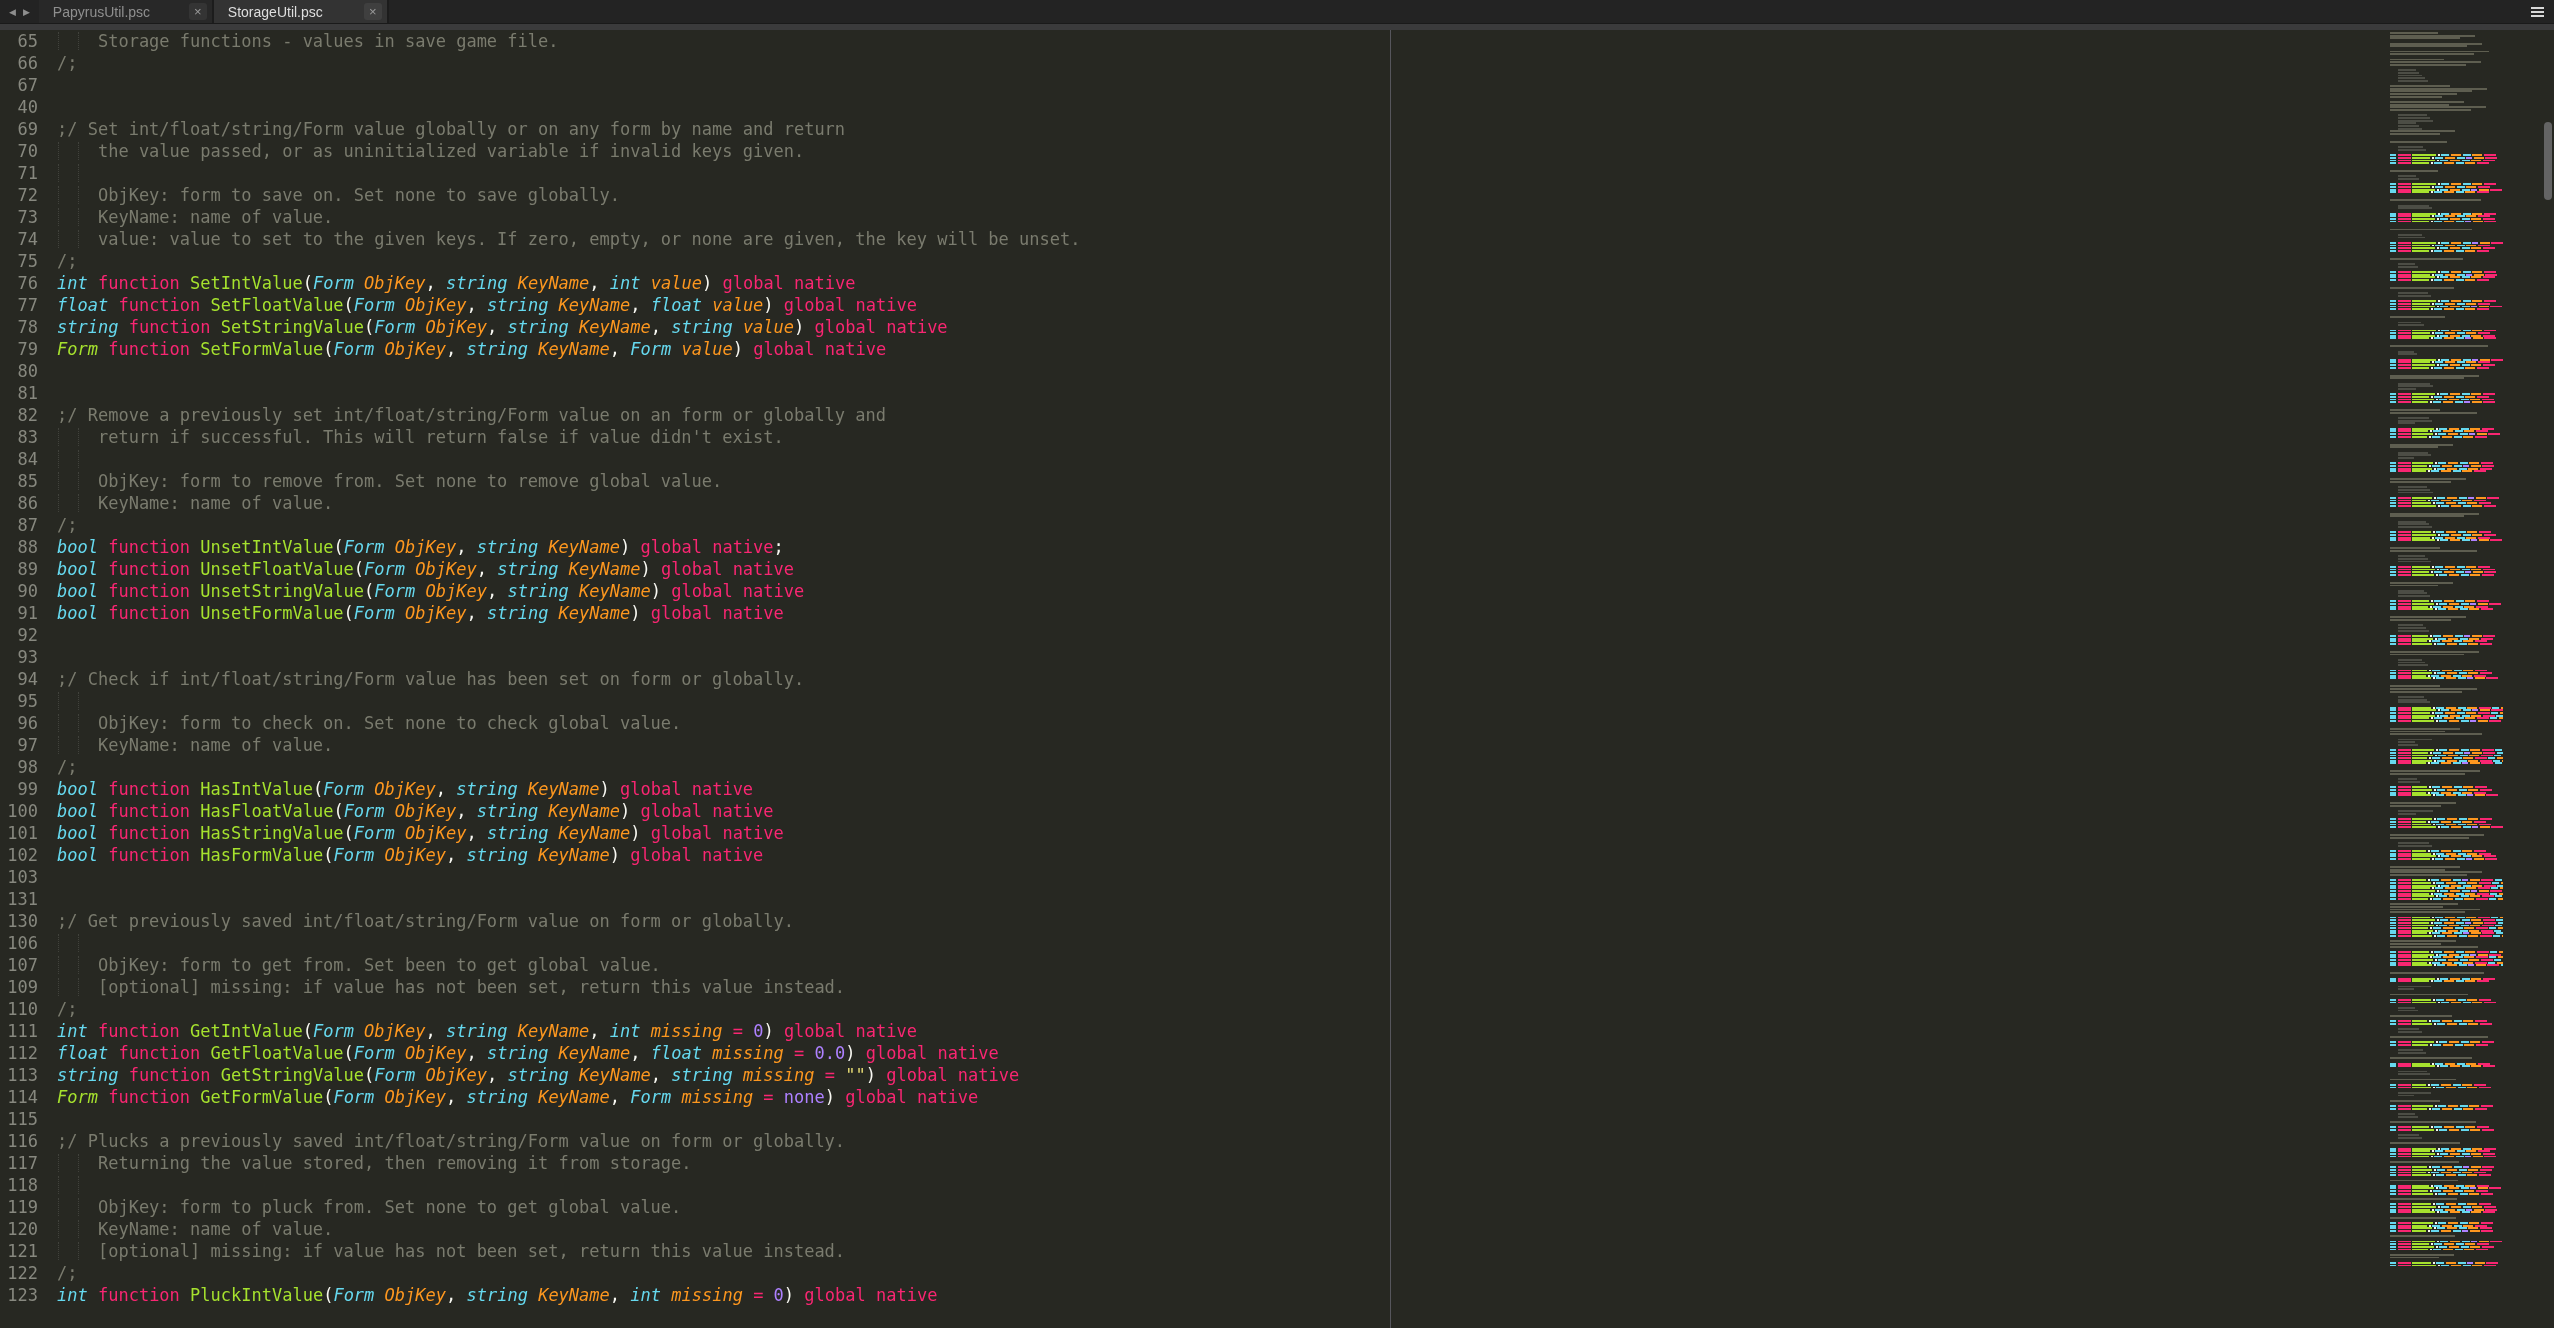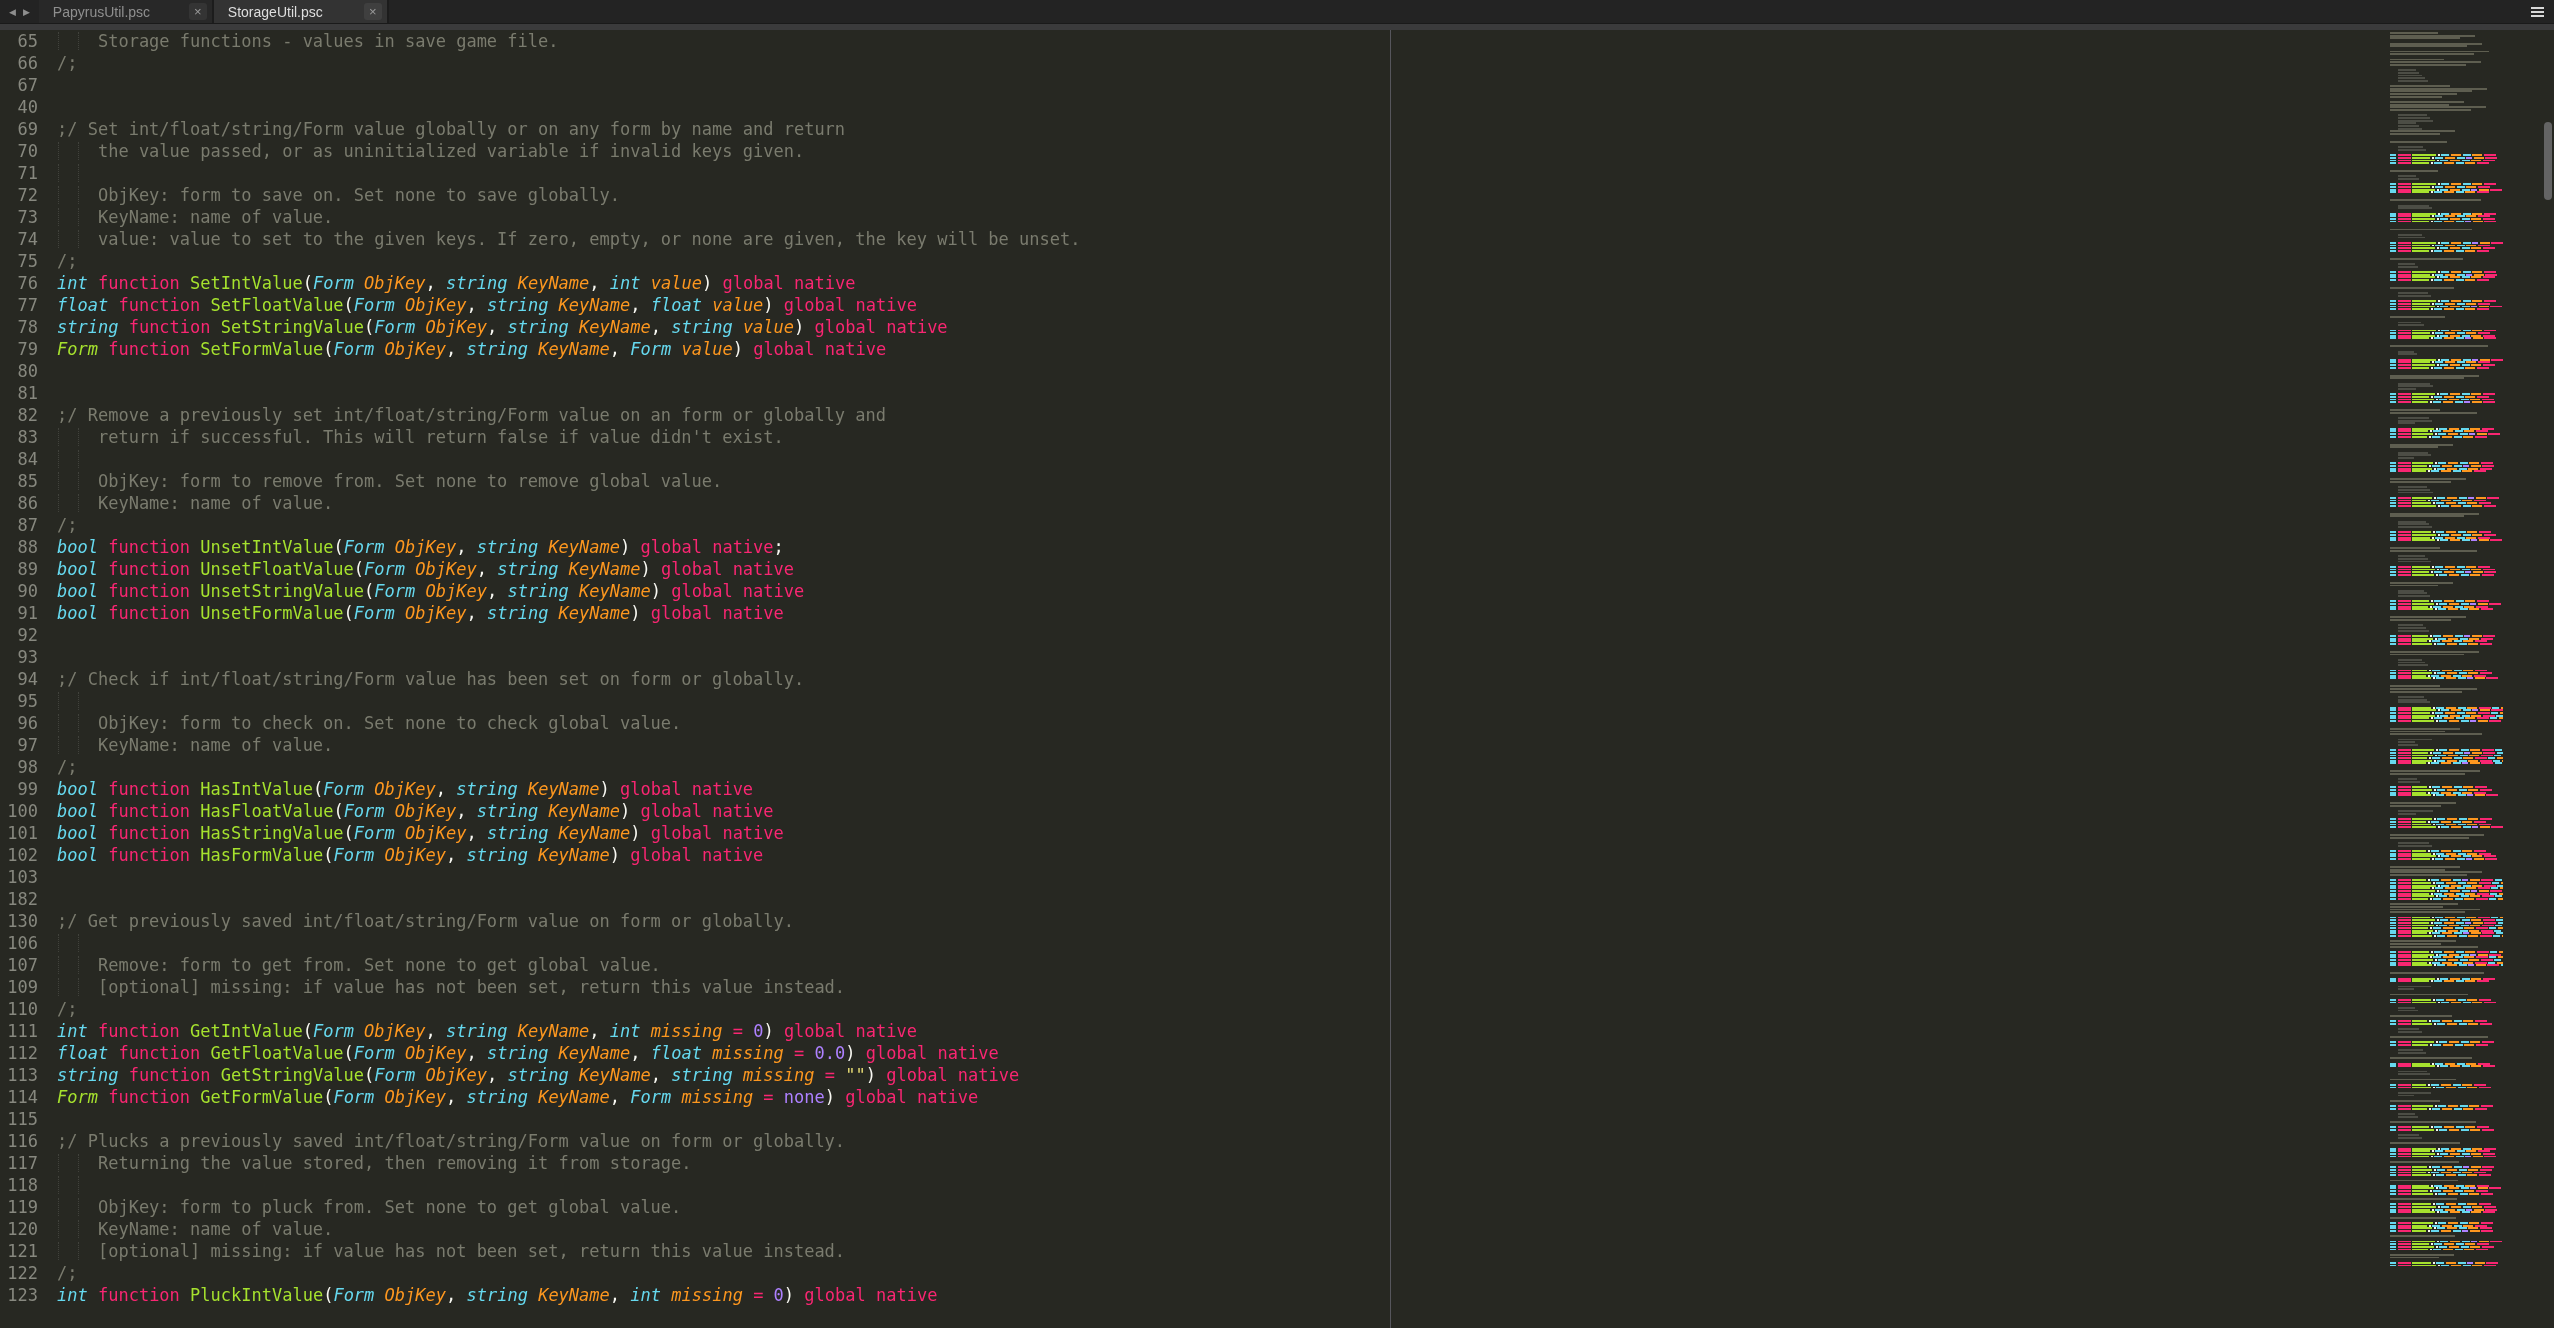--- a/index.html
+++ b/index.html
@@ -128,24 +128,24 @@
       <div class="line"><span class="ln">94</span><span class="lt"><span class="tok-cm">;/ Check if int/float/string/Form value has been set on form or globally.</span></span></div>
       <div class="line"><i class="ig ig1"></i><i class="ig ig2"></i><span class="ln">95</span><span class="lt"></span></div>
       <div class="line"><i class="ig ig1"></i><i class="ig ig2"></i><span class="ln">96</span><span class="lt"><span class="tok-cm">    ObjKey: form to check on. Set none to check global value.</span></span></div>
       <div class="line"><i class="ig ig1"></i><i class="ig ig2"></i><span class="ln">97</span><span class="lt"><span class="tok-cm">    KeyName: name of value.</span></span></div>
       <div class="line"><span class="ln">98</span><span class="lt"><span class="tok-cm">/;</span></span></div>
       <div class="line"><span class="ln">99</span><span class="lt"><span class="tok-ty">bool </span><span class="tok-kw">function </span><span class="tok-fn">HasIntValue</span><span class="tok-pu">(</span><span class="tok-ty">Form </span><span class="tok-pr">ObjKey</span><span class="tok-pu">, </span><span class="tok-ty">string </span><span class="tok-pr">KeyName</span><span class="tok-pu">) </span><span class="tok-kw">global native</span></span></div>
       <div class="line"><span class="ln">100</span><span class="lt"><span class="tok-ty">bool </span><span class="tok-kw">function </span><span class="tok-fn">HasFloatValue</span><span class="tok-pu">(</span><span class="tok-ty">Form </span><span class="tok-pr">ObjKey</span><span class="tok-pu">, </span><span class="tok-ty">string </span><span class="tok-pr">KeyName</span><span class="tok-pu">) </span><span class="tok-kw">global native</span></span></div>
       <div class="line"><span class="ln">101</span><span class="lt"><span class="tok-ty">bool </span><span class="tok-kw">function </span><span class="tok-fn">HasStringValue</span><span class="tok-pu">(</span><span class="tok-ty">Form </span><span class="tok-pr">ObjKey</span><span class="tok-pu">, </span><span class="tok-ty">string </span><span class="tok-pr">KeyName</span><span class="tok-pu">) </span><span class="tok-kw">global native</span></span></div>
       <div class="line"><span class="ln">102</span><span class="lt"><span class="tok-ty">bool </span><span class="tok-kw">function </span><span class="tok-fn">HasFormValue</span><span class="tok-pu">(</span><span class="tok-ty">Form </span><span class="tok-pr">ObjKey</span><span class="tok-pu">, </span><span class="tok-ty">string </span><span class="tok-pr">KeyName</span><span class="tok-pu">) </span><span class="tok-kw">global native</span></span></div>
       <div class="line"><span class="ln">103</span><span class="lt"></span></div>
-      <div class="line"><span class="ln">182</span><span class="lt"></span></div>
+      <div class="line"><span class="ln">131</span><span class="lt"></span></div>
       <div class="line"><span class="ln">130</span><span class="lt"><span class="tok-cm">;/ Get previously saved int/float/string/Form value on form or globally.</span></span></div>
       <div class="line"><i class="ig ig1"></i><i class="ig ig2"></i><span class="ln">106</span><span class="lt"></span></div>
-      <div class="line"><i class="ig ig1"></i><i class="ig ig2"></i><span class="ln">107</span><span class="lt"><span class="tok-cm">    Remove: form to get from. Set none to get global value.</span></span></div>
+      <div class="line"><i class="ig ig1"></i><i class="ig ig2"></i><span class="ln">107</span><span class="lt"><span class="tok-cm">    ObjKey: form to get from. Set been to get global value.</span></span></div>
       <div class="line"><i class="ig ig1"></i><i class="ig ig2"></i><span class="ln">109</span><span class="lt"><span class="tok-cm">    [optional] missing: if value has not been set, return this value instead.</span></span></div>
       <div class="line"><span class="ln">110</span><span class="lt"><span class="tok-cm">/;</span></span></div>
       <div class="line"><span class="ln">111</span><span class="lt"><span class="tok-ty">int </span><span class="tok-kw">function </span><span class="tok-fn">GetIntValue</span><span class="tok-pu">(</span><span class="tok-ty">Form </span><span class="tok-pr">ObjKey</span><span class="tok-pu">, </span><span class="tok-ty">string </span><span class="tok-pr">KeyName</span><span class="tok-pu">, </span><span class="tok-ty">int </span><span class="tok-pr">missing </span><span class="tok-kw">= </span><span class="tok-nu">0</span><span class="tok-pu">) </span><span class="tok-kw">global native</span></span></div>
       <div class="line"><span class="ln">112</span><span class="lt"><span class="tok-ty">float </span><span class="tok-kw">function </span><span class="tok-fn">GetFloatValue</span><span class="tok-pu">(</span><span class="tok-ty">Form </span><span class="tok-pr">ObjKey</span><span class="tok-pu">, </span><span class="tok-ty">string </span><span class="tok-pr">KeyName</span><span class="tok-pu">, </span><span class="tok-ty">float </span><span class="tok-pr">missing </span><span class="tok-kw">= </span><span class="tok-nu">0.0</span><span class="tok-pu">) </span><span class="tok-kw">global native</span></span></div>
       <div class="line"><span class="ln">113</span><span class="lt"><span class="tok-ty">string </span><span class="tok-kw">function </span><span class="tok-fn">GetStringValue</span><span class="tok-pu">(</span><span class="tok-ty">Form </span><span class="tok-pr">ObjKey</span><span class="tok-pu">, </span><span class="tok-ty">string </span><span class="tok-pr">KeyName</span><span class="tok-pu">, </span><span class="tok-ty">string </span><span class="tok-pr">missing </span><span class="tok-kw">= </span><span class="tok-st">""</span><span class="tok-pu">) </span><span class="tok-kw">global native</span></span></div>
       <div class="line"><span class="ln">114</span><span class="lt"><span class="tok-cl">Form </span><span class="tok-kw">function </span><span class="tok-fn">GetFormValue</span><span class="tok-pu">(</span><span class="tok-ty">Form </span><span class="tok-pr">ObjKey</span><span class="tok-pu">, </span><span class="tok-ty">string </span><span class="tok-pr">KeyName</span><span class="tok-pu">, </span><span class="tok-ty">Form </span><span class="tok-pr">missing </span><span class="tok-kw">= </span><span class="tok-nu">none</span><span class="tok-pu">) </span><span class="tok-kw">global native</span></span></div>
       <div class="line"><span class="ln">115</span><span class="lt"></span></div>
       <div class="line"><span class="ln">116</span><span class="lt"><span class="tok-cm">;/ Plucks a previously saved int/float/string/Form value on form or globally.</span></span></div>
       <div class="line"><i class="ig ig1"></i><i class="ig ig2"></i><span class="ln">117</span><span class="lt"><span class="tok-cm">    Returning the value stored, then removing it from storage.</span></span></div>
       <div class="line"><i class="ig ig1"></i><i class="ig ig2"></i><span class="ln">118</span><span class="lt"></span></div>

